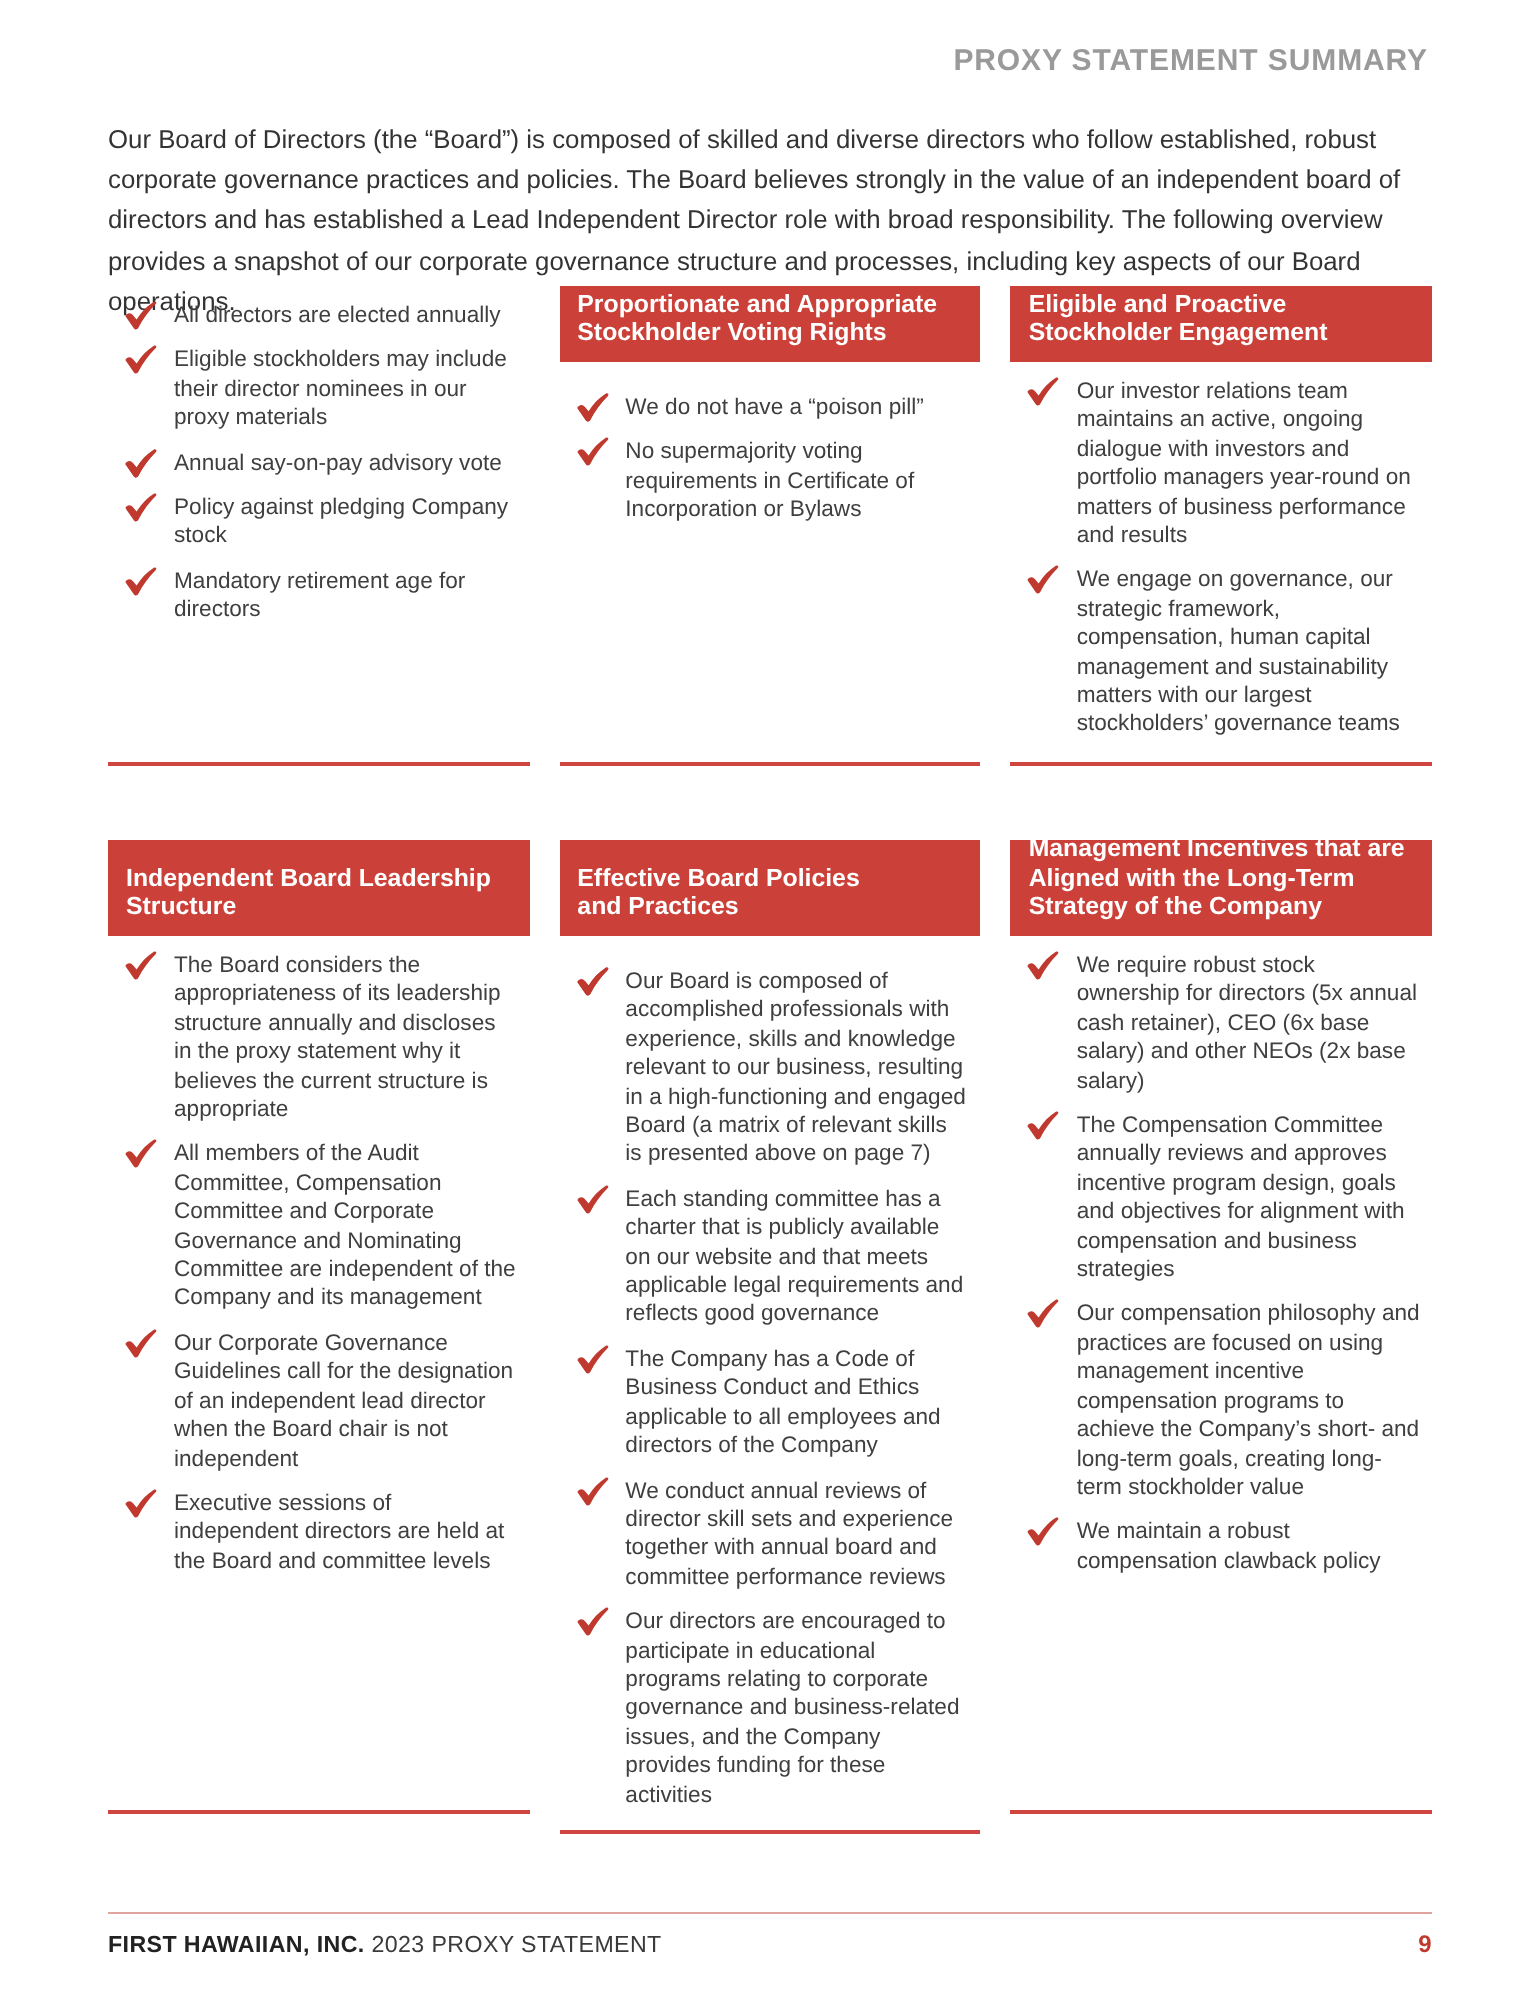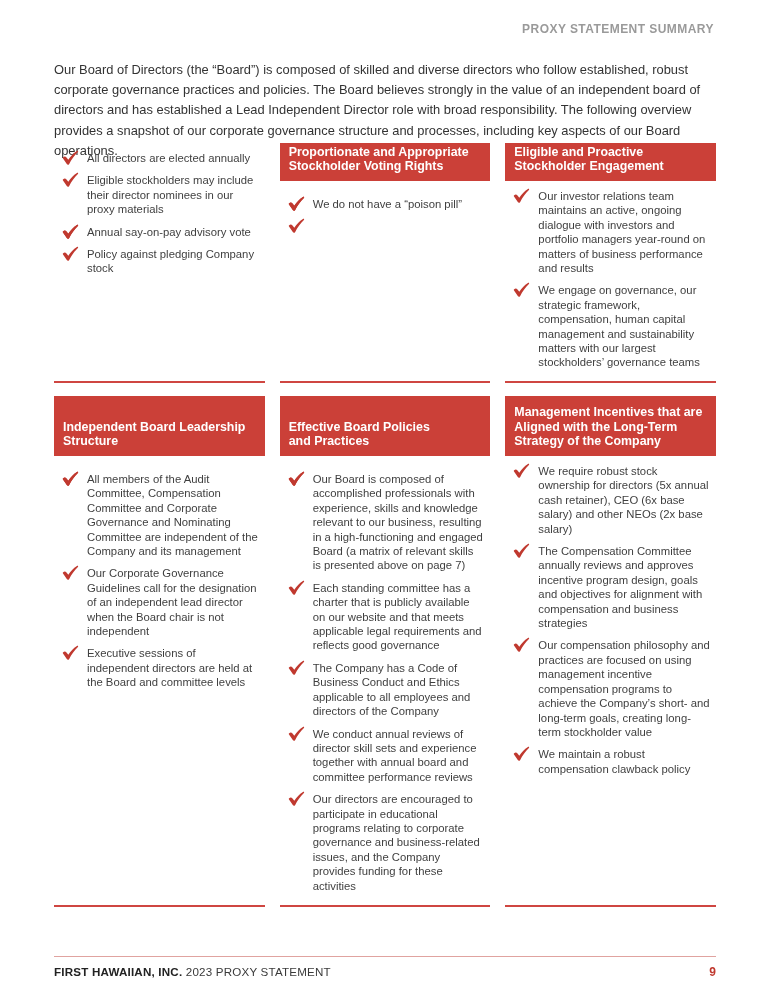--- a/index.html
+++ b/index.html
@@ -21,21 +21,21 @@
     width: 768px;
     height: 1000px;
     box-sizing: border-box;
   }
 
   
   .running-head {
     position: absolute;
     top: 22px;
     right: 54px;
-    font-size: 12px;
+    font-size: 15px;
     letter-spacing: 0.45px;
     font-weight: 700;
     color: #9a9a9a;
     text-transform: uppercase;
     white-space: nowrap;
   }
 
   
   .intro {
     position: absolute;
@@ -79,21 +79,21 @@
     font-weight: 700;
     font-size: 12.4px;
     line-height: 14.6px;
     padding: 6px 9px 7px 9px;
     box-sizing: border-box;
     display: flex;
     flex-direction: column;
     justify-content: flex-end;
   }
   .row-1 .card-header { height: 38px; }
-  .row-2 .card-header { height: 60px; }
+  .row-2 .card-header { height: 48px; margin-top: 24px; }
   .card-header .hl { display: block; }
 
   .card-body {
     flex: 1 1 auto;
     padding: 8px 6px 10px 4px;
     box-sizing: border-box;
   }
 
   ul.checklist {
     list-style: none;
@@ -182,20 +182,25 @@
               <li><span class="check-icon">
                   <svg viewBox="0 0 17 15" xmlns="http://www.w3.org/2000/svg" aria-hidden="true">
                     <path d="M1.2 7.2 C2.6 6.2 3.6 6.6 4.5 7.6 L6.3 9.8 C8.6 6.2 11.3 3.1 14.9 0.9 C15.9 0.4 16.6 1.2 15.9 2.0 C12.3 5.6 9.3 9.7 7.2 13.9 C6.6 15.0 5.4 15.0 4.8 14.0 L1.0 8.5 C0.6 7.9 0.8 7.4 1.2 7.2 Z" fill="#c0392f"></path>
                   </svg>
                 </span><span>Annual say-on-pay advisory vote</span></li>
               <li><span class="check-icon">
                   <svg viewBox="0 0 17 15" xmlns="http://www.w3.org/2000/svg" aria-hidden="true">
                     <path d="M1.2 7.2 C2.6 6.2 3.6 6.6 4.5 7.6 L6.3 9.8 C8.6 6.2 11.3 3.1 14.9 0.9 C15.9 0.4 16.6 1.2 15.9 2.0 C12.3 5.6 9.3 9.7 7.2 13.9 C6.6 15.0 5.4 15.0 4.8 14.0 L1.0 8.5 C0.6 7.9 0.8 7.4 1.2 7.2 Z" fill="#c0392f"></path>
                   </svg>
                 </span><span>Policy against pledging Company stock</span></li>
+              <li><span class="check-icon">
+                  <svg viewBox="0 0 17 15" xmlns="http://www.w3.org/2000/svg" aria-hidden="true">
+                    <path d="M1.2 7.2 C2.6 6.2 3.6 6.6 4.5 7.6 L6.3 9.8 C8.6 6.2 11.3 3.1 14.9 0.9 C15.9 0.4 16.6 1.2 15.9 2.0 C12.3 5.6 9.3 9.7 7.2 13.9 C6.6 15.0 5.4 15.0 4.8 14.0 L1.0 8.5 C0.6 7.9 0.8 7.4 1.2 7.2 Z" fill="#c0392f"></path>
+                  </svg>
+                </span><span>Mandatory retirement age for directors</span></li>
             </ul>
           </div>
         </div>
         <div class="card">
           <div class="card-header">
             <span class="hl">Proportionate and Appropriate</span>
             <span class="hl">Stockholder Voting Rights</span>
           </div>
           <div class="card-body">
             <ul class="checklist">
@@ -206,21 +211,21 @@
                 </span></li>
               <li><span class="check-icon">
                   <svg viewBox="0 0 17 15" xmlns="http://www.w3.org/2000/svg" aria-hidden="true">
                     <path d="M1.2 7.2 C2.6 6.2 3.6 6.6 4.5 7.6 L6.3 9.8 C8.6 6.2 11.3 3.1 14.9 0.9 C15.9 0.4 16.6 1.2 15.9 2.0 C12.3 5.6 9.3 9.7 7.2 13.9 C6.6 15.0 5.4 15.0 4.8 14.0 L1.0 8.5 C0.6 7.9 0.8 7.4 1.2 7.2 Z" fill="#c0392f"></path>
                   </svg>
                 </span><span>We do not have a “poison pill”</span></li>
               <li><span class="check-icon">
                   <svg viewBox="0 0 17 15" xmlns="http://www.w3.org/2000/svg" aria-hidden="true">
                     <path d="M1.2 7.2 C2.6 6.2 3.6 6.6 4.5 7.6 L6.3 9.8 C8.6 6.2 11.3 3.1 14.9 0.9 C15.9 0.4 16.6 1.2 15.9 2.0 C12.3 5.6 9.3 9.7 7.2 13.9 C6.6 15.0 5.4 15.0 4.8 14.0 L1.0 8.5 C0.6 7.9 0.8 7.4 1.2 7.2 Z" fill="#c0392f"></path>
                   </svg>
-                </span></li>
+                </span><span>No supermajority voting requirements in Certificate of Incorporation or Bylaws</span></li>
             </ul>
           </div>
         </div>
         <div class="card">
           <div class="card-header">
             <span class="hl">Eligible and Proactive</span>
             <span class="hl">Stockholder Engagement</span>
           </div>
           <div class="card-body">
             <ul class="checklist">
@@ -243,21 +248,21 @@
           <div class="card-header">
             <span class="hl">Independent Board Leadership</span>
             <span class="hl">Structure</span>
           </div>
           <div class="card-body">
             <ul class="checklist">
               <li><span class="check-icon">
                   <svg viewBox="0 0 17 15" xmlns="http://www.w3.org/2000/svg" aria-hidden="true">
                     <path d="M1.2 7.2 C2.6 6.2 3.6 6.6 4.5 7.6 L6.3 9.8 C8.6 6.2 11.3 3.1 14.9 0.9 C15.9 0.4 16.6 1.2 15.9 2.0 C12.3 5.6 9.3 9.7 7.2 13.9 C6.6 15.0 5.4 15.0 4.8 14.0 L1.0 8.5 C0.6 7.9 0.8 7.4 1.2 7.2 Z" fill="#c0392f"></path>
                   </svg>
-                </span></li>
+                </span><span>The Board considers the appropriateness of its leadership structure annually and discloses in the proxy statement why it believes the current structure is appropriate</span></li>
               <li><span class="check-icon">
                   <svg viewBox="0 0 17 15" xmlns="http://www.w3.org/2000/svg" aria-hidden="true">
                     <path d="M1.2 7.2 C2.6 6.2 3.6 6.6 4.5 7.6 L6.3 9.8 C8.6 6.2 11.3 3.1 14.9 0.9 C15.9 0.4 16.6 1.2 15.9 2.0 C12.3 5.6 9.3 9.7 7.2 13.9 C6.6 15.0 5.4 15.0 4.8 14.0 L1.0 8.5 C0.6 7.9 0.8 7.4 1.2 7.2 Z" fill="#c0392f"></path>
                   </svg>
                 </span><span>All members of the Audit Committee, Compensation Committee and Corporate Governance and Nominating Committee are independent of the Company and its management</span></li>
               <li><span class="check-icon">
                   <svg viewBox="0 0 17 15" xmlns="http://www.w3.org/2000/svg" aria-hidden="true">
                     <path d="M1.2 7.2 C2.6 6.2 3.6 6.6 4.5 7.6 L6.3 9.8 C8.6 6.2 11.3 3.1 14.9 0.9 C15.9 0.4 16.6 1.2 15.9 2.0 C12.3 5.6 9.3 9.7 7.2 13.9 C6.6 15.0 5.4 15.0 4.8 14.0 L1.0 8.5 C0.6 7.9 0.8 7.4 1.2 7.2 Z" fill="#c0392f"></path>
                   </svg>
                 </span><span>Our Corporate Governance Guidelines call for the designation of an independent lead director when the Board chair is not independent</span></li>

